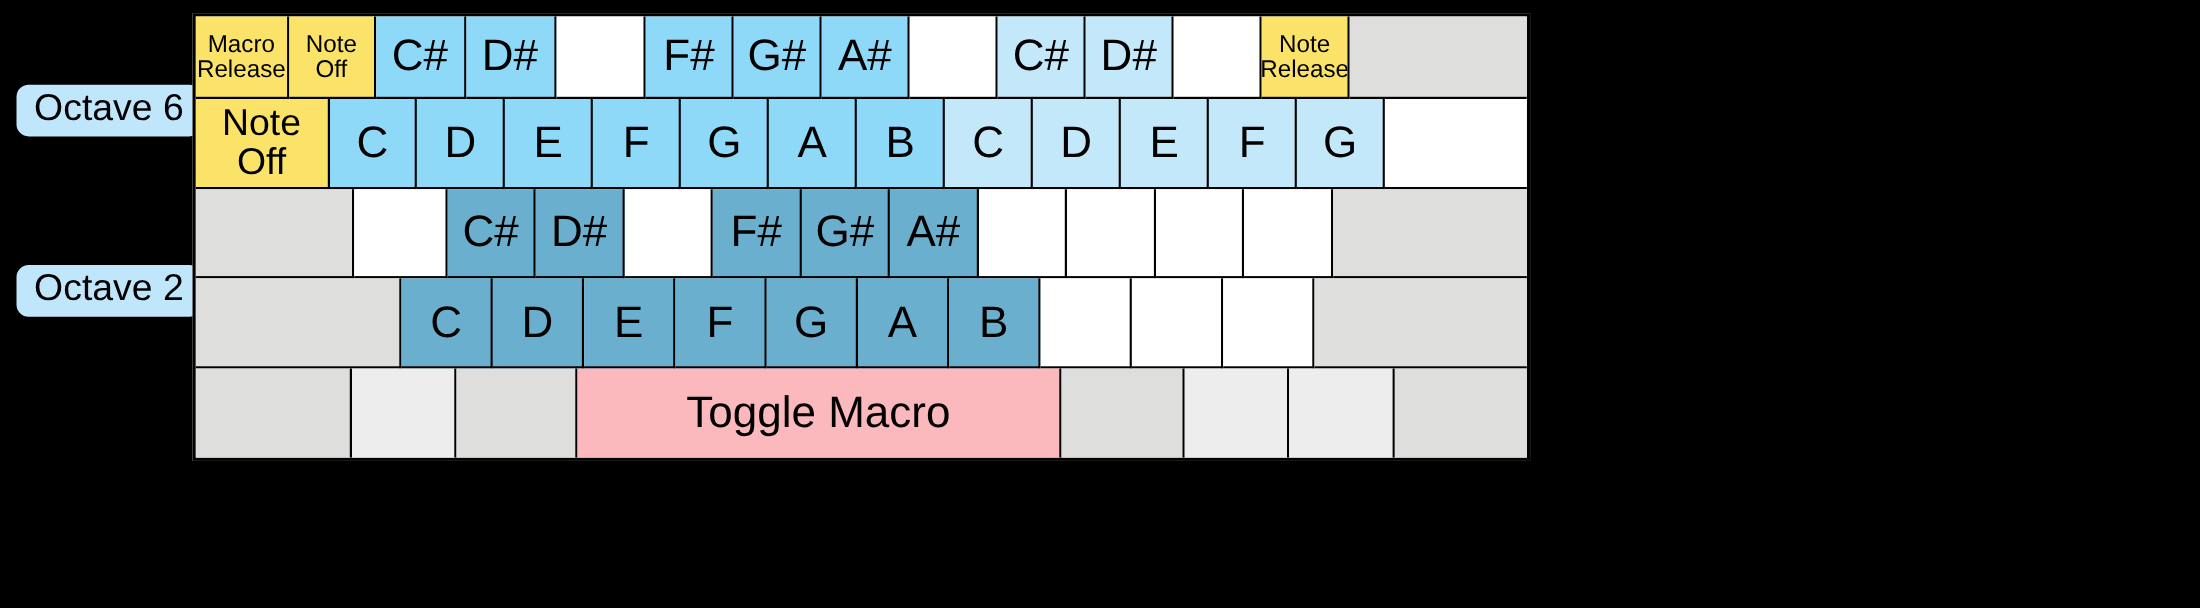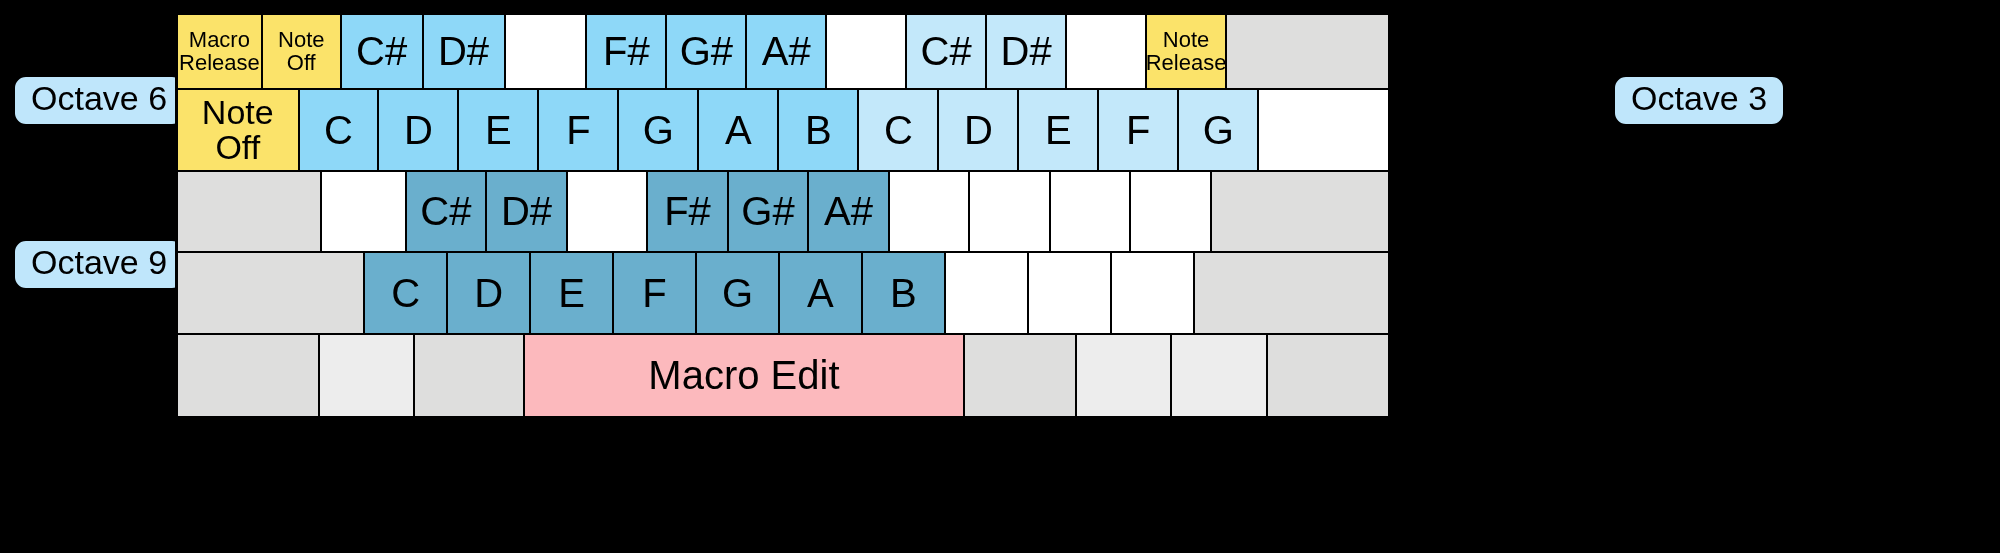--- a/index.html
+++ b/index.html
@@ -62,22 +62,21 @@
   #oct2{left:12px;  top:74px;}
   #oct1{left:12px;  top:238px;}
   #oct3{left:1612px;top:74px;}
 </style>
 </head>
 <body>
 
 <div id="stage">
 
   <div class="pill" id="oct2">Octave 6</div>
-  <div class="pill" id="oct1">Octave 9</div>
-  <div class="pill" id="oct3">Octave 3</div>
+  <div class="pill" id="oct1">Octave 2</div>
 
   <div class="kbd" id="keyboard">
       <div class="krow" style="height: 18.8119%;">
         <div class="key sm" style="flex: 0 0 7.00637%; background: rgb(251, 227, 106);">Macro
 Release</div>
         <div class="key sm" style="flex: 0 0 6.52866%; background: rgb(251, 227, 106);">Note
 Off</div>
         <div class="key lg" style="flex: 0 0 6.76752%; background: rgb(142, 216, 248);">C#</div>
         <div class="key lg" style="flex: 0 0 6.76752%; background: rgb(142, 216, 248);">D#</div>
         <div class="key lg" style="flex: 0 0 6.76752%; background: rgb(255, 255, 255);"></div>
@@ -135,21 +134,21 @@
         <div class="key lg" style="flex: 0 0 6.85619%; background: rgb(106, 175, 205);">B</div>
         <div class="key lg" style="flex: 0 0 6.85619%; background: rgb(255, 255, 255);"></div>
         <div class="key lg" style="flex: 0 0 6.85619%; background: rgb(255, 255, 255);"></div>
         <div class="key lg" style="flex: 0 0 6.85619%; background: rgb(255, 255, 255);"></div>
         <div class="key lg" style="flex: 0 0 15.9699%; background: rgb(222, 222, 221);"></div>
       </div>
       <div class="krow" style="height: 20.297%;">
         <div class="key lg" style="flex: 0 0 11.7143%; background: rgb(222, 222, 221);"></div>
         <div class="key lg" style="flex: 0 0 7.90476%; background: rgb(237, 237, 237);"></div>
         <div class="key lg" style="flex: 0 0 9.04762%; background: rgb(222, 222, 221);"></div>
-        <div class="key lg" style="flex: 0 0 36.381%; background: rgb(252, 185, 189);">Macro Edit</div>
+        <div class="key lg" style="flex: 0 0 36.381%; background: rgb(252, 185, 189);">Toggle Macro</div>
         <div class="key lg" style="flex: 0 0 9.2381%; background: rgb(222, 222, 221);"></div>
         <div class="key lg" style="flex: 0 0 7.90476%; background: rgb(237, 237, 237);"></div>
         <div class="key lg" style="flex: 0 0 7.90476%; background: rgb(237, 237, 237);"></div>
         <div class="key lg" style="flex: 0 0 9.90476%; background: rgb(222, 222, 221);"></div>
       </div>
     </div>
 
 </div>
 
 </body></html>

